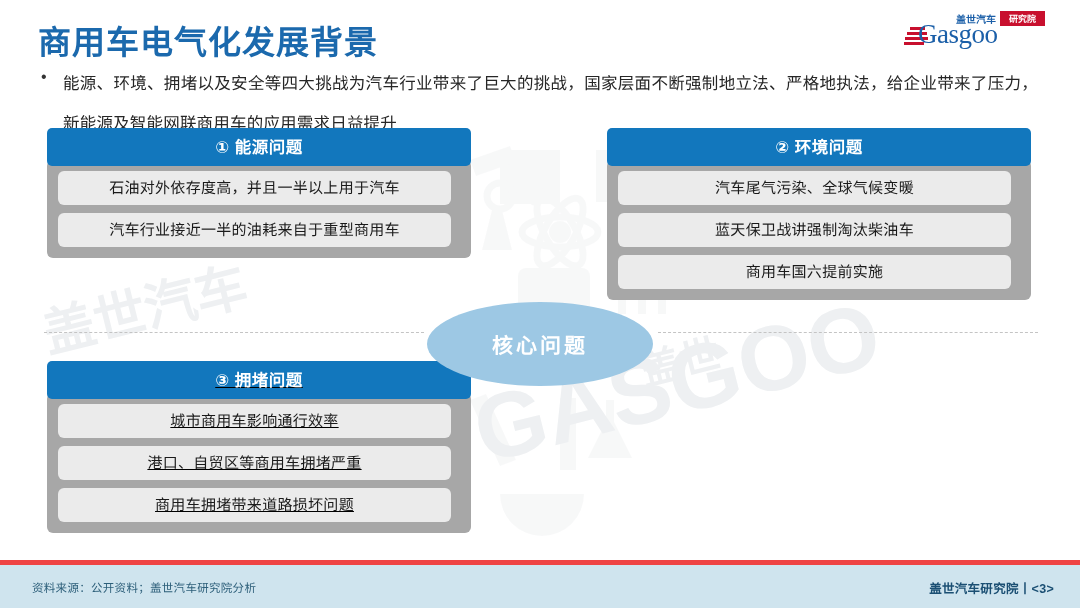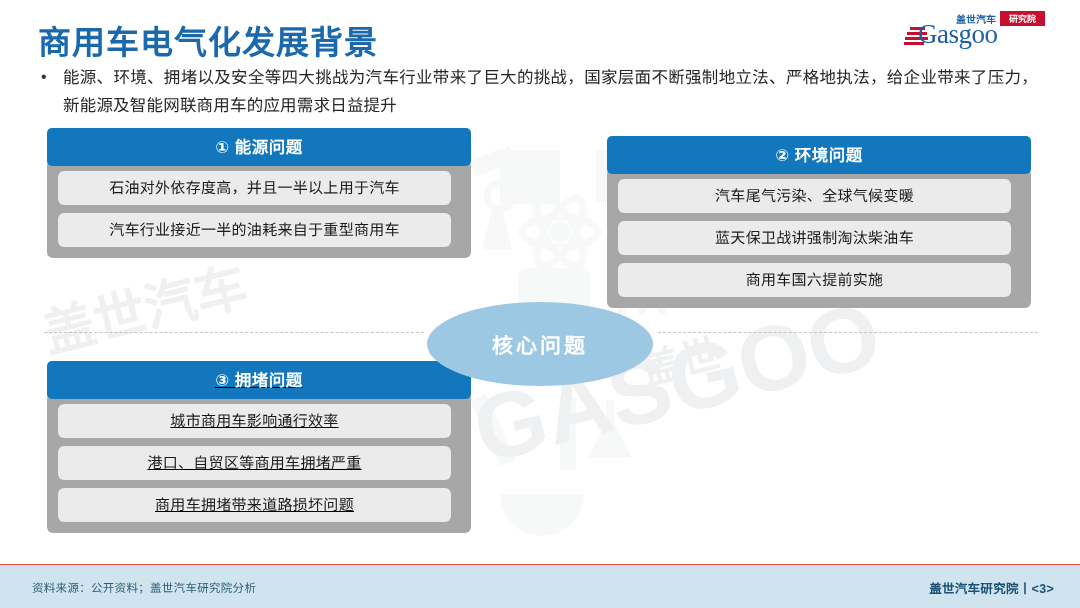--- a/index.html
+++ b/index.html
@@ -121,21 +121,21 @@
     flex: 0 0 22px;
     color: #333;
     font-size: 16px;
     line-height: 28px;
     text-align: left;
     padding-left: 3px;
   }
   .bullet-text {
     flex: 1;
     font-size: 16.5px;
-    line-height: 28px;
+    line-height: 40px;
     color: #262626;
     text-align: justify;
     letter-spacing: 0.2px;
   }
 
   
   .panel {
     position: absolute;
     width: 424px;
     border-radius: 27px;
@@ -176,21 +176,21 @@
     letter-spacing: 0.3px;
     white-space: nowrap;
     overflow: hidden;
   }
   .pill.dots {
     letter-spacing: 4px;
     color: #1a1a1a;
   }
 
   #panel-1 { left: 47px;  top: 128px; }
-  #panel-2 { left: 607px; top: 128px; margin-top: 8px; }
+  #panel-2 { left: 607px; top: 128px; }
   #panel-3 { left: 47px;  top: 361px; text-decoration: underline; }
   #panel-4 { left: 607px; top: 361px; }
 
   
   .divider {
     position: absolute;
     top: 332px;
     height: 0;
     border-top: 1.5px dashed #c4c4c4;
   }
@@ -219,21 +219,21 @@
   }
 
   
   .footer {
     position: absolute;
     left: 0;
     bottom: 0;
     width: 1080px;
     height: 43px;
     background: #cfe4ee;
-    border-top: 1px solid #ef4444;
+    border-top: 5px solid #ef4444;
   }
   .footer-left {
     position: absolute;
     left: 32px;
     top: 14px;
     font-size: 11.5px;
     color: #2d5f7a;
     letter-spacing: 0.3px;
   }
   .footer-right {

